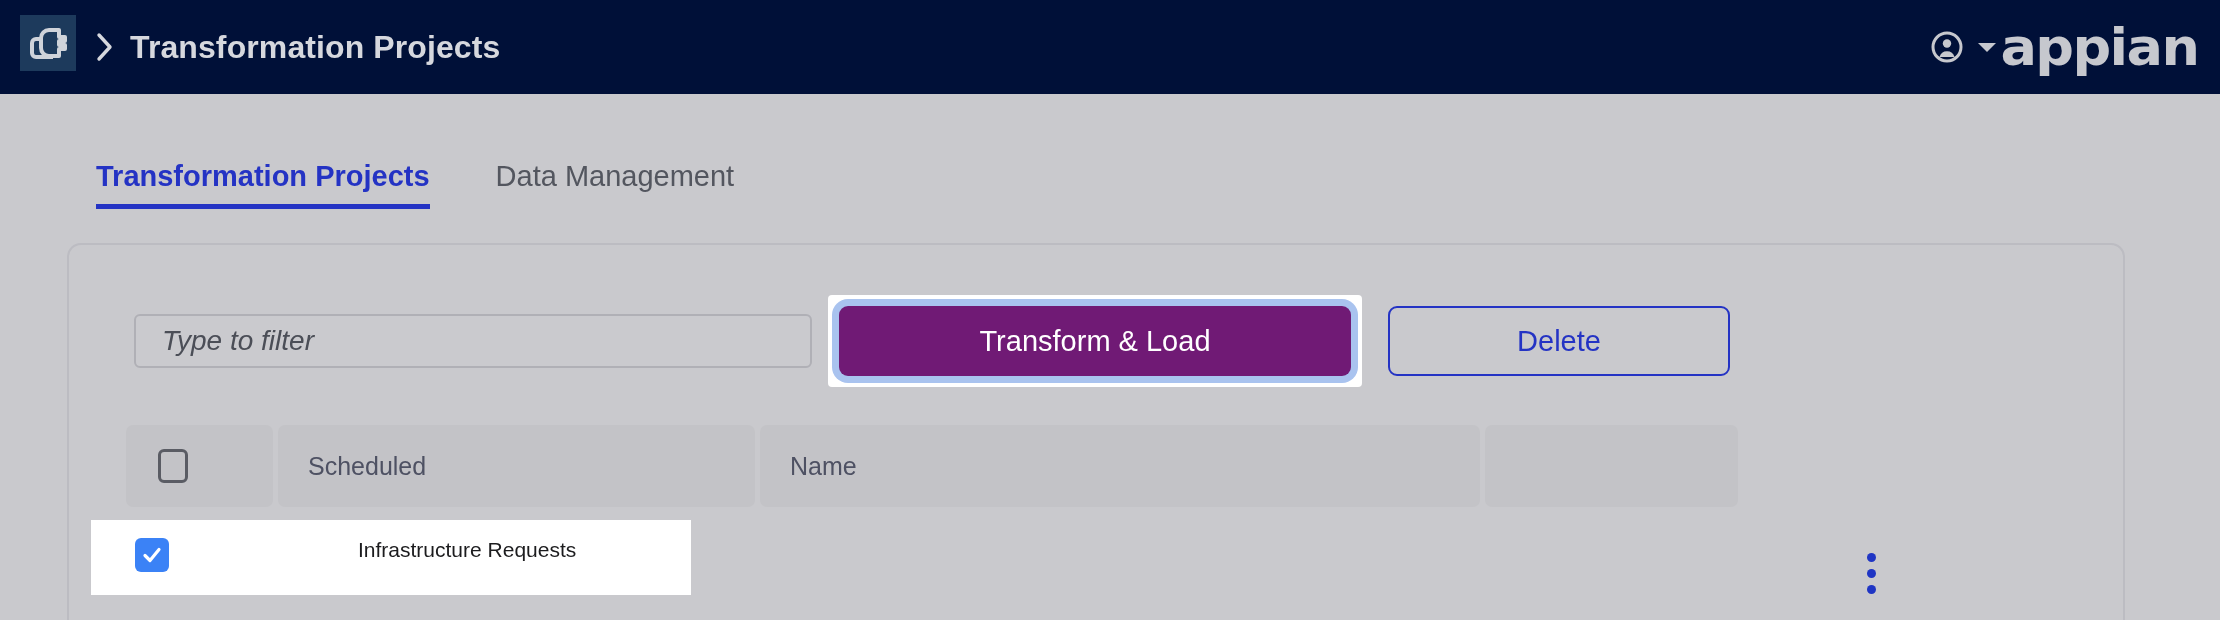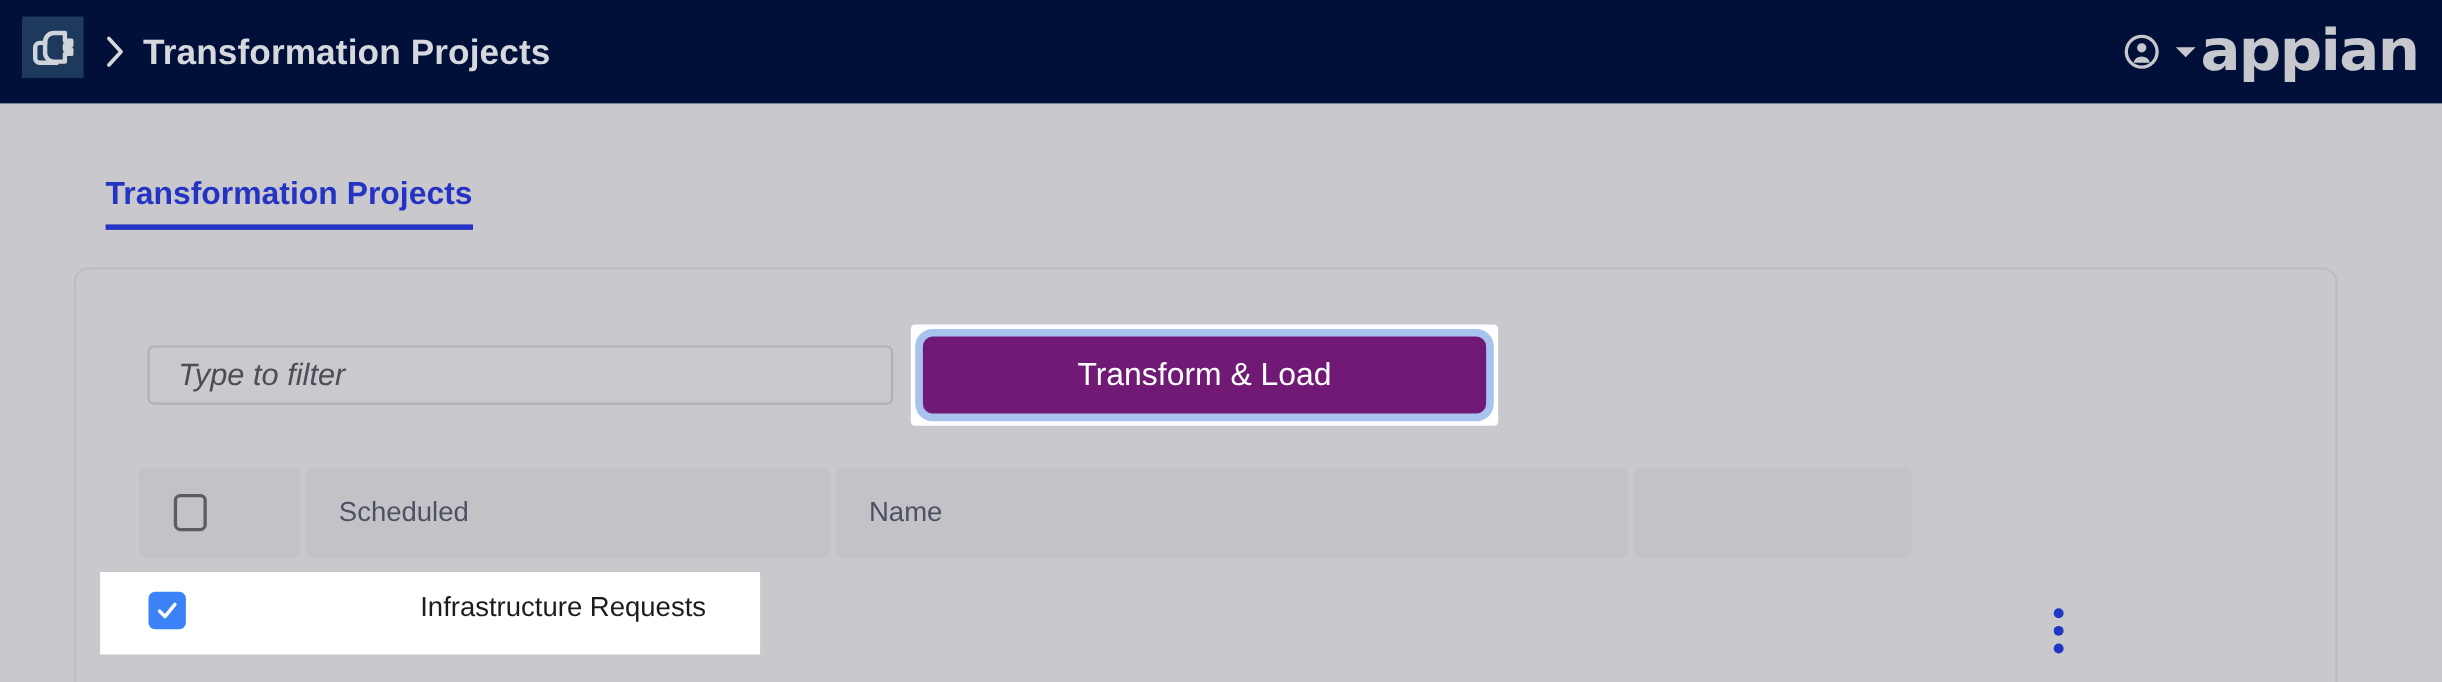--- a/index.html
+++ b/index.html
@@ -235,22 +235,22 @@
     border-radius: 6px;
     display: flex;
     align-items: center;
     justify-content: center;
     cursor: pointer;
   }
   .row-checkbox svg { display: block; }
 
   .row-name {
     position: absolute;
-    left: 382px; top: 538px;
-    font-size: 25px;
+    left: 358px; top: 538px;
+    font-size: 21px;
     color: #1c1c1e;
     white-space: nowrap;
   }
 
   .kebab-menu {
     position: absolute;
     left: 1867px; top: 553px;
     display: flex;
     flex-direction: column;
     gap: 7px;
@@ -294,34 +294,40 @@
       </svg>
     </div>
     <div class="appian-logo">appian</div>
   </div>
 </div>
 
 <div class="tabs">
   <div class="tab active">
     <span>Transformation Projects</span>
   </div>
+  <div class="tab inactive">
+    <span>Data Management</span>
+  </div>
 </div>
 
 <div class="card">
 
   <div class="toolbar">
     <input class="filter-input" type="text" placeholder="Type to filter" style="">
 
 
     <span class="focus-wrap">
       <button class="btn btn-transform">
         <span>Transform &amp; Load</span>
       </button>
     </span>
 
+    <button class="btn btn-delete">
+      <span>Delete</span>
+    </button>
   </div>
 
   <div class="table-head">
     <div class="th th-check">
       <div class="checkbox-empty"></div>
     </div>
     <div class="th th-sched">
       <span class="th-label">Scheduled</span>
     </div>
     <div class="th th-name">

